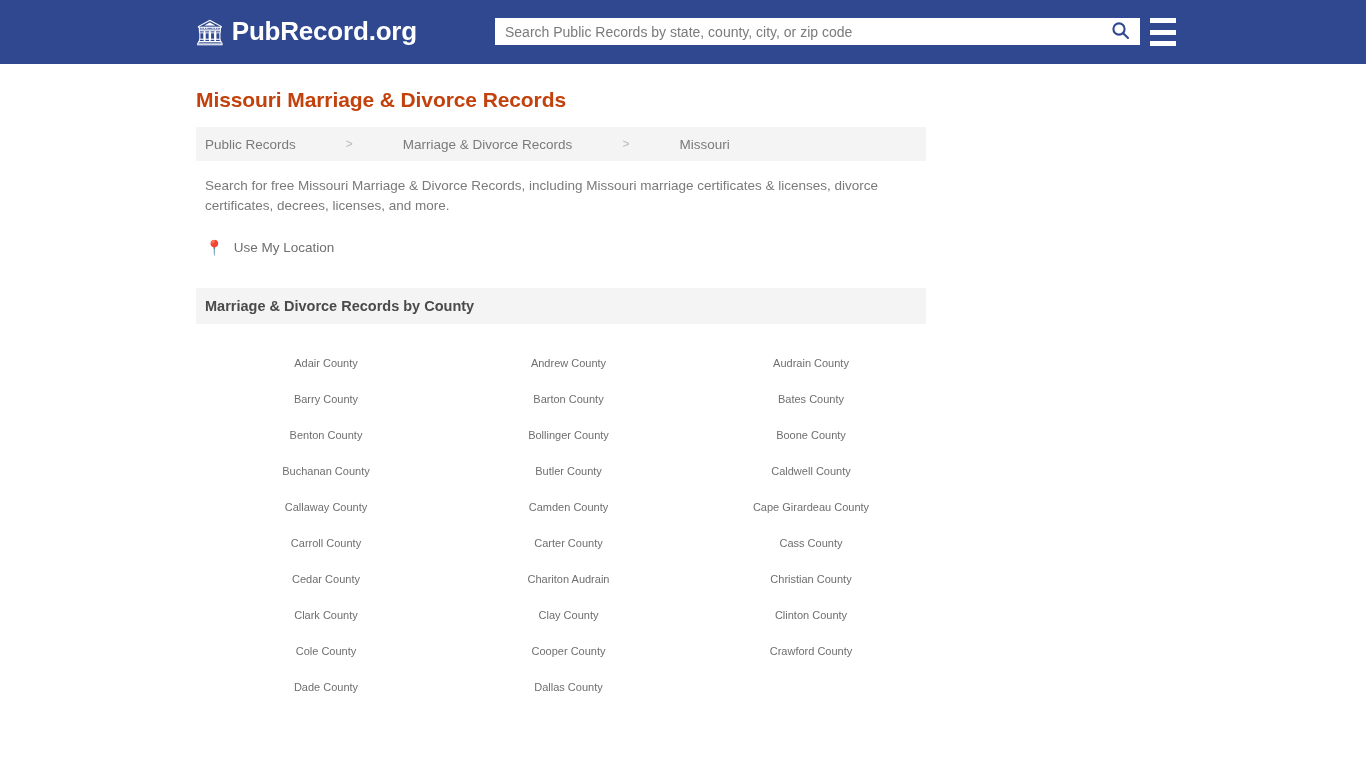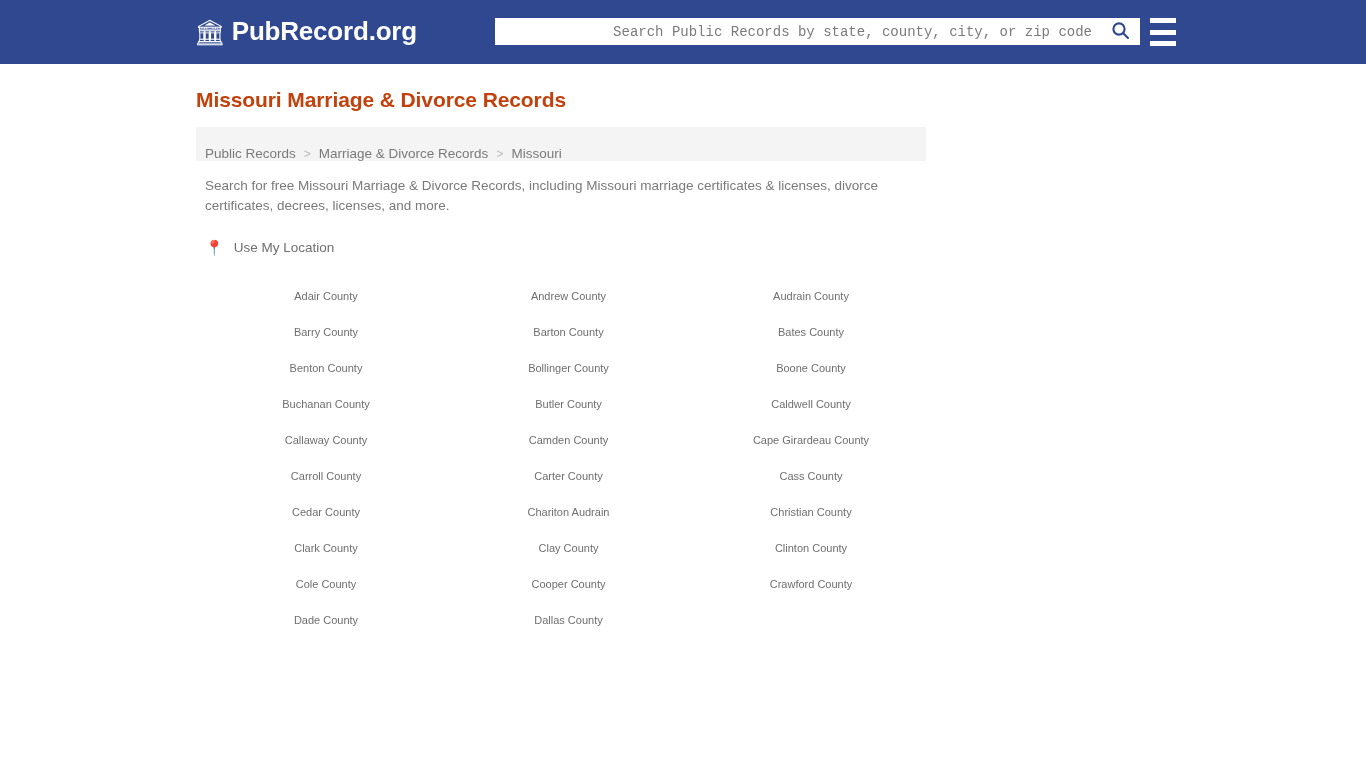--- a/index.html
+++ b/index.html
@@ -52,24 +52,23 @@
     display: flex;
     align-items: center;
   }
   #search-input {
     flex: 1 1 auto;
     height: 100%;
     border: 0;
     outline: none;
     background: transparent;
     padding: 0 8px 0 10px;
-    font-family: Liberation Mono, monospace;
+    font-family: Liberation Sans, sans-serif;
     font-size: 14px;
     color: #333333;
-    text-align: right;
   }
   #search-input::placeholder { color: #7b7b7b; opacity: 1; }
   #search-button {
     width: 40px;
     height: 27px;
     border: 0;
     background: transparent;
     cursor: pointer;
     display: flex;
     align-items: center;
@@ -111,24 +110,25 @@
     font-weight: bold;
     color: #c2410c;
     letter-spacing: -0.1px;
   }
 
   #breadcrumb {
     margin-top: 15px;
     height: 34px;
     background: #f4f4f4;
     display: flex;
-    align-items: flex-end;
+    align-items: center;
     padding-left: 9px;
     font-size: 13.5px;
     color: #7a7a7a;
+    gap: 42px;
   }
   #breadcrumb a {
     color: #7a7a7a;
     text-decoration: none;
     white-space: nowrap;
   }
   #breadcrumb .sep {
     color: #b9b9b9;
     margin: 0 8px;
     font-size: 12px;
@@ -238,20 +238,21 @@
   <p id="intro">Search for free Missouri Marriage &amp; Divorce Records, including Missouri marriage certificates &amp; licenses, divorce certificates, decrees, licenses, and more.</p>
 
 
   <div id="near-me-body">
     <a id="use-my-location" href="#">
       <span class="pin-glyph">📍</span>
       <span>Use My Location</span>
     </a>
   </div>
 
+  <div class="section-head">Marriage &amp; Divorce Records by County</div>
 
   <div id="county-grid">
       <a class="county-link" href="#">Adair County</a>
       <a class="county-link" href="#">Andrew County</a>
       <a class="county-link" href="#">Audrain County</a>
       <a class="county-link" href="#">Barry County</a>
       <a class="county-link" href="#">Barton County</a>
       <a class="county-link" href="#">Bates County</a>
       <a class="county-link" href="#">Benton County</a>
       <a class="county-link" href="#">Bollinger County</a>

